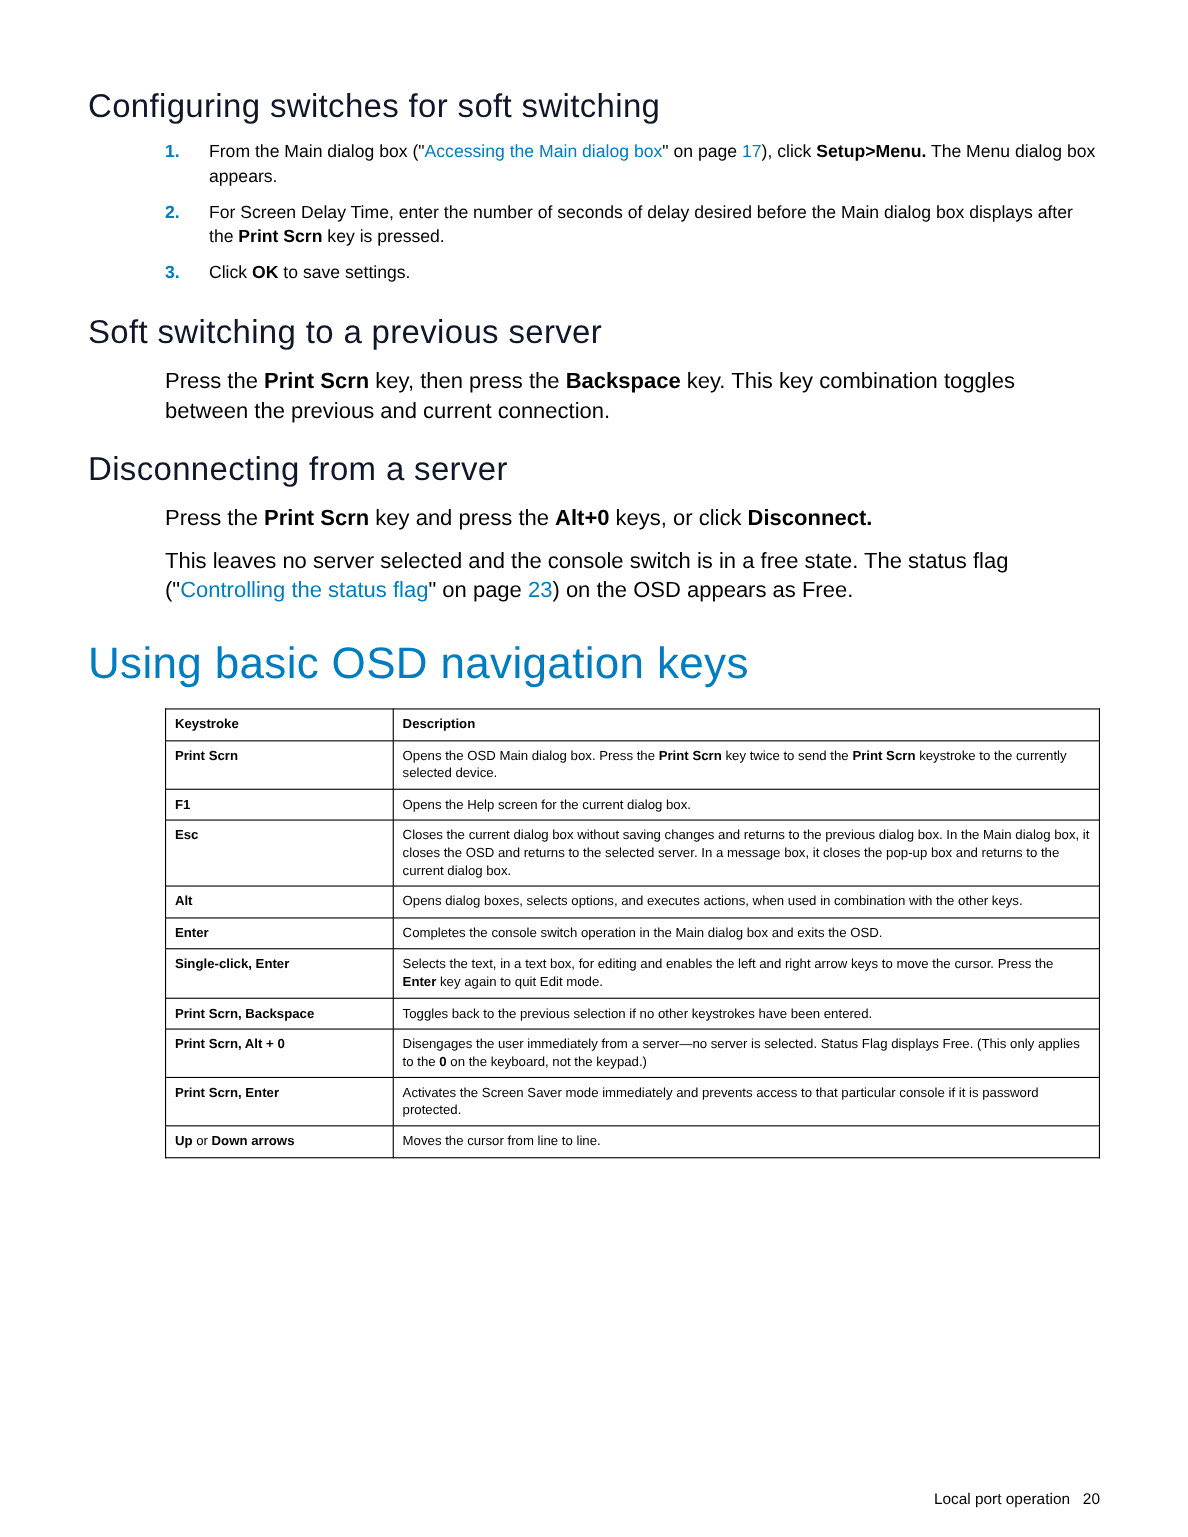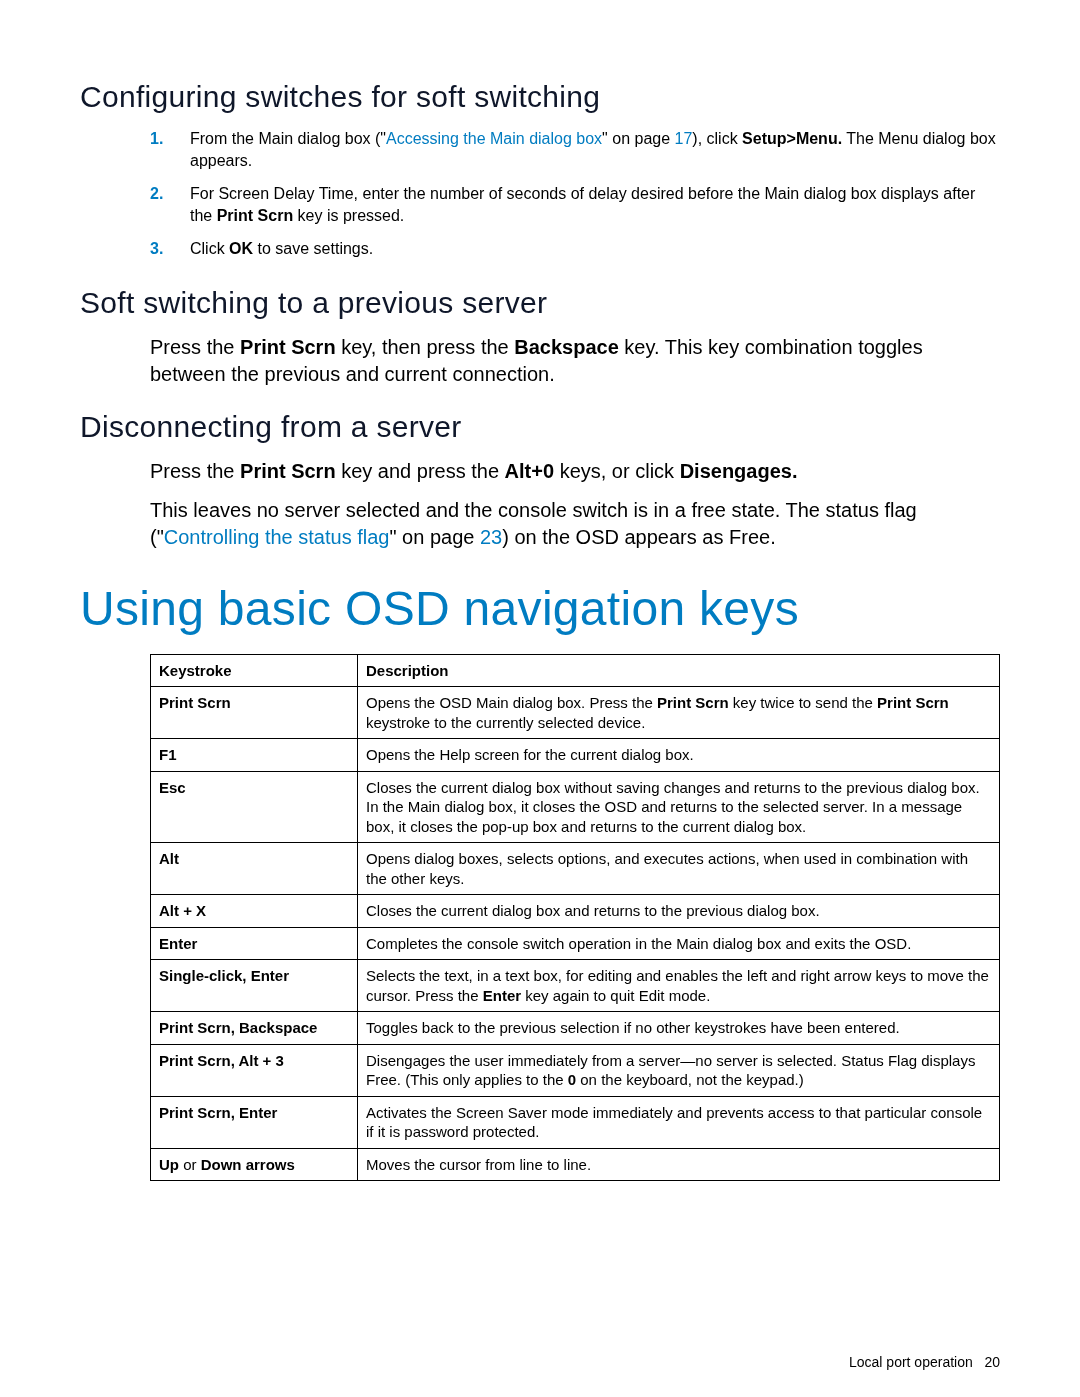--- a/index.html
+++ b/index.html
@@ -21,21 +21,21 @@
     font-weight: 300;
     color: #0f172a;
     font-size: 30px;
     margin: 0 0 14px 0;
     letter-spacing: 0.3px;
   }
   h1.major {
     font-family: Arial, Helvetica, sans-serif;
     font-weight: 300;
     color: #007cc1;
-    font-size: 48px;
+    font-size: 40px;
     margin: 30px 0 18px 0;
     letter-spacing: 0.3px;
   }
   ol.steps {
     margin: 0 0 0 70px;
     padding: 0;
     list-style: none;
     counter-reset: step;
   }
   ol.steps > li {
@@ -55,21 +55,21 @@
     color: #007cc1;
     font-size: 16px;
   }
   .bold { font-weight: bold; }
   .link { color: #007cc1; }
   p.para { margin: 12px 0 12px 70px; font-size: 20px; line-height: 1.35; }
   table.keytable {
     border-collapse: collapse;
     width: calc(100% - 70px);
     margin-left: 70px;
-    font-size: 15px;
+    font-size: 12px;
     line-height: 1.3;
   }
   table.keytable th, table.keytable td {
     border: 1px solid #000;
     text-align: left;
     vertical-align: top;
     padding: 6px 8px;
   }
   table.keytable th {
     font-weight: bold;
@@ -103,21 +103,21 @@
     </li>
   </ol>
 
   <h2 class="section" style="margin-top:26px;">Soft switching to a previous server</h2>
   <p class="para">
     <span>Press the </span><span class="bold">Print Scrn</span><span> key, then press the </span><span class="bold">Backspace</span><span> key. This key combination toggles between the previous and current connection.</span>
   </p>
 
   <h2 class="section" style="margin-top:22px;">Disconnecting from a server</h2>
   <p class="para">
-    <span>Press the </span><span class="bold">Print Scrn</span><span> key and press the </span><span class="bold">Alt+0</span><span> keys, or click </span><span class="bold">Disengages.</span>
+    <span>Press the </span><span class="bold">Print Scrn</span><span> key and press the </span><span class="bold">Alt+0</span><span> keys, or click </span><span class="bold">Disconnect.</span>
   </p>
   <p class="para">
     <span>This leaves no server selected and the console switch is in a free state. The status flag ("</span><span class="link">Controlling the status flag</span><span>" on page </span><span class="link">23</span><span>) on the OSD appears as Free.</span>
   </p>
 
   <h1 class="major">Using basic OSD navigation keys</h1>
 
   <table class="keytable">
     <thead>
       <tr>
@@ -136,37 +136,33 @@
       </tr>
       <tr>
         <td class="key">Esc</td>
         <td>Closes the current dialog box without saving changes and returns to the previous dialog box. In the Main dialog box, it closes the OSD and returns to the selected server. In a message box, it closes the pop-up box and returns to the current dialog box.</td>
       </tr>
       <tr>
         <td class="key">Alt</td>
         <td>Opens dialog boxes, selects options, and executes actions, when used in combination with the other keys.</td>
       </tr>
       <tr>
-        <td class="key">Alt + X</td>
-        <td>Closes the current dialog box and returns to the previous dialog box.</td>
-      </tr>
-      <tr>
         <td class="key">Enter</td>
         <td>Completes the console switch operation in the Main dialog box and exits the OSD.</td>
       </tr>
       <tr>
         <td class="key">Single-click, Enter</td>
         <td><span>Selects the text, in a text box, for editing and enables the left and right arrow keys to move the cursor. Press the </span><span class="bold">Enter</span><span> key again to quit Edit mode.</span></td>
       </tr>
       <tr>
         <td class="key">Print Scrn, Backspace</td>
         <td>Toggles back to the previous selection if no other keystrokes have been entered.</td>
       </tr>
       <tr>
-        <td class="key">Print Scrn, Alt + 3</td>
+        <td class="key">Print Scrn, Alt + 0</td>
         <td><span>Disengages the user immediately from a server—no server is selected. Status Flag displays Free. (This only applies to the </span><span class="bold">0</span><span> on the keyboard, not the keypad.)</span></td>
       </tr>
       <tr>
         <td class="key">Print Scrn, Enter</td>
         <td>Activates the Screen Saver mode immediately and prevents access to that particular console if it is password protected.</td>
       </tr>
       <tr>
         <td class="key"><span class="bold">Up</span><span style="font-weight:normal;"> or </span><span class="bold">Down</span><span style="font-weight:bold;"> arrows</span></td>
         <td>Moves the cursor from line to line.</td>
       </tr>

